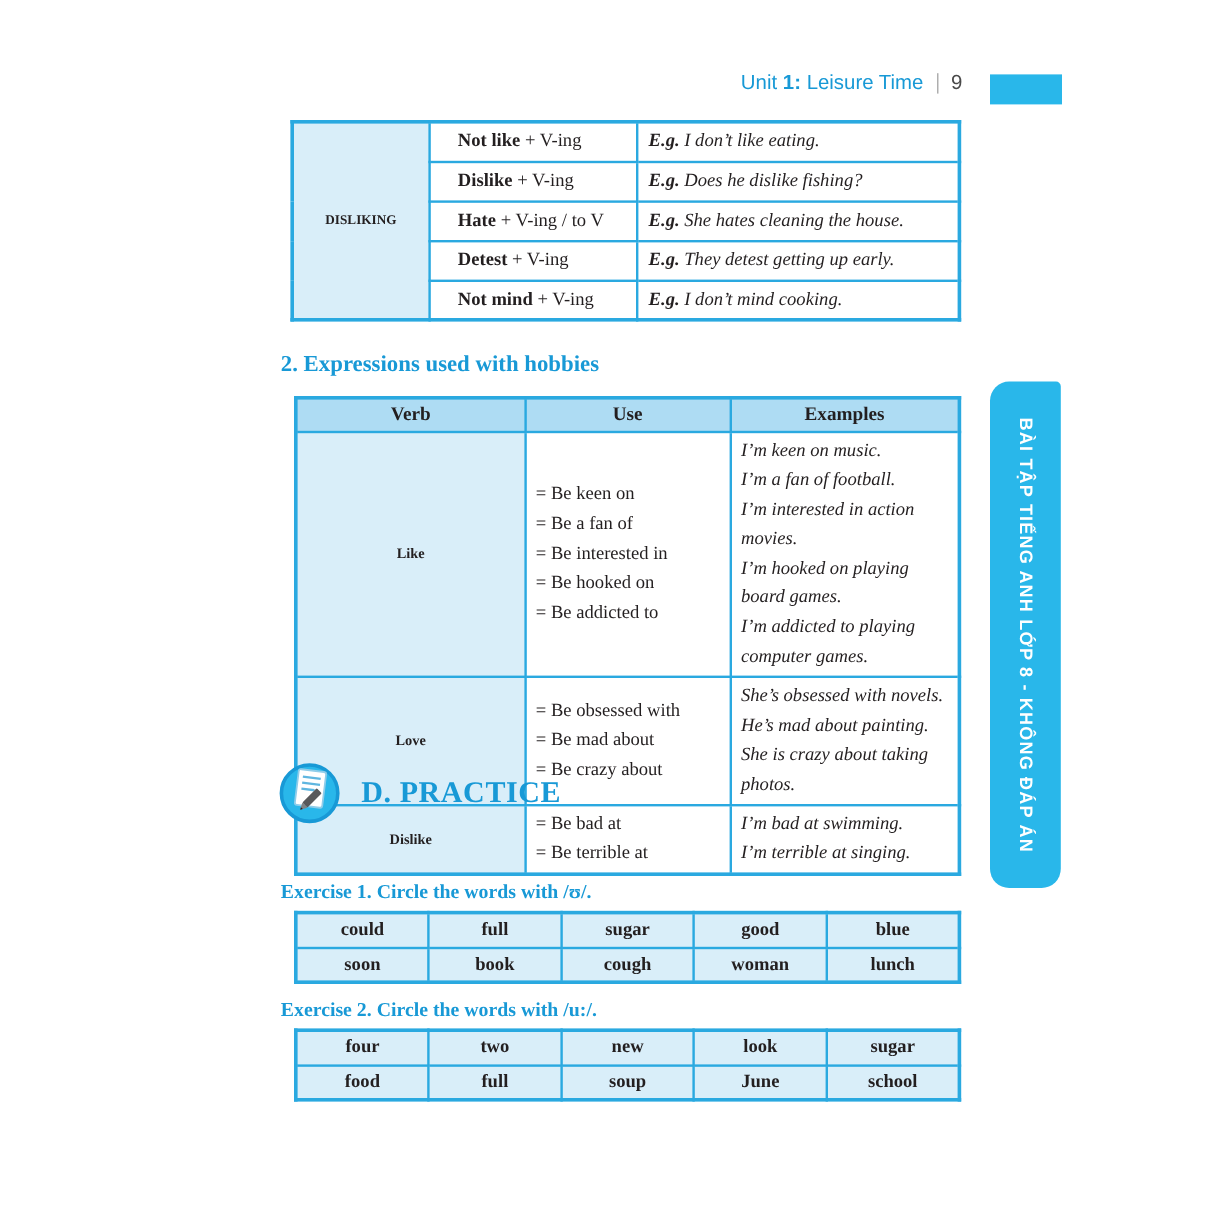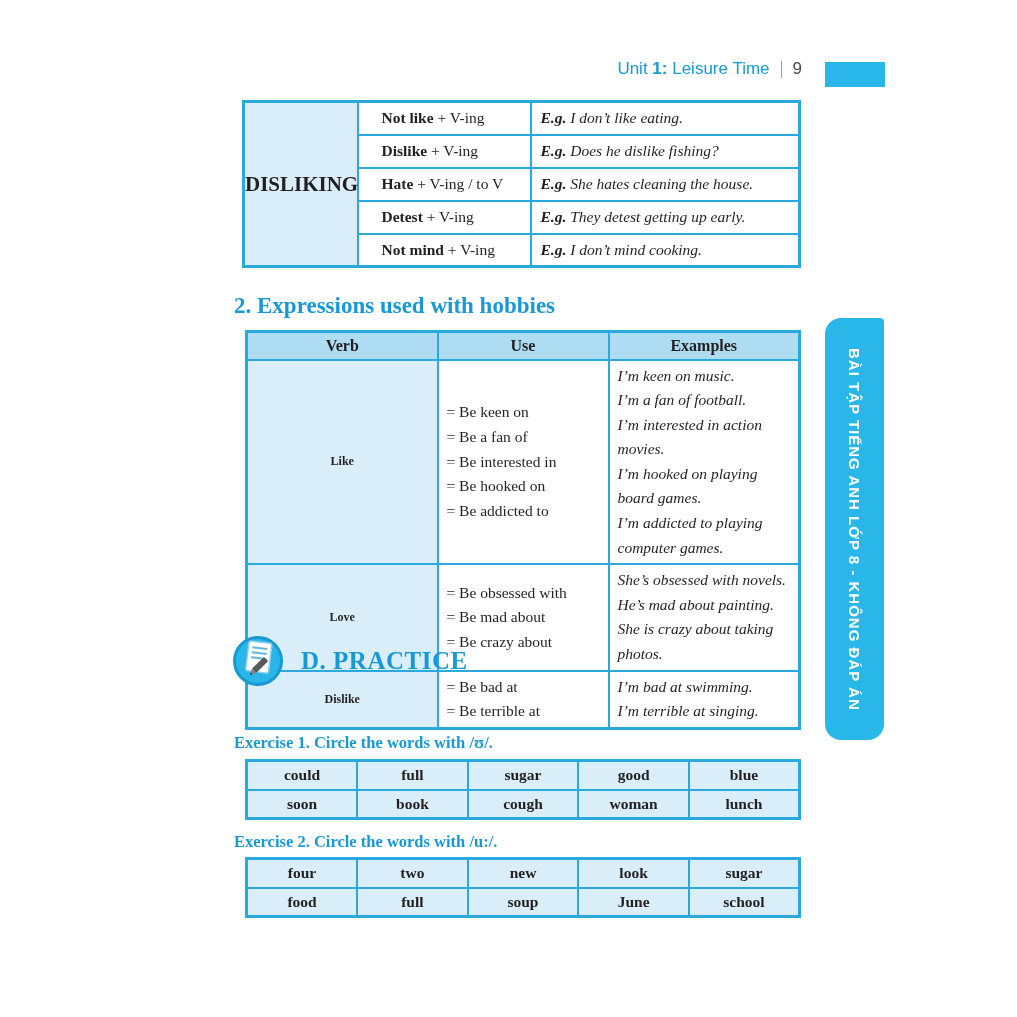--- a/index.html
+++ b/index.html
@@ -40,32 +40,32 @@
   
   table{border-collapse:collapse;}
   .btable{border:3px solid var(--accent);width:100%;table-layout:fixed;}
   .btable td,.btable th{border:2px solid var(--accent);}
 
   
   .t1-wrap{position:absolute;top:100px;left:230px;width:559px;}
   .t1 td{font-size:15.5px;vertical-align:middle;}
   .t1 .cat{
     width:114px;background:var(--light-fill);
-    font-weight:bold;font-size:21px;
+    text-align:center;font-weight:bold;font-size:11px;
   }
   .t1 .use{width:173px;height:33px;padding-left:23px;}
   .t1 .ex{padding-left:9px;}
   .t1 .use b{font-weight:bold;}
   .eg{font-weight:bold;font-style:italic;}
   .t1 .ex i{font-style:italic;}
 
   
   .h2-heading{
     position:absolute;top:293px;left:222px;
-    color:var(--accent-dark);font-weight:bold;font-size:23px;
+    color:var(--accent-dark);font-weight:bold;font-size:19px;
   }
   .t2-wrap{position:absolute;top:330px;left:233px;width:556px;}
   .t2 th{
     height:28px;background:var(--header-fill);
     font-size:16px;font-weight:bold;text-align:center;
   }
   .t2 .verb{
     width:119px;background:var(--light-fill);
     text-align:center;font-weight:bold;font-size:12px;vertical-align:middle;
   }

